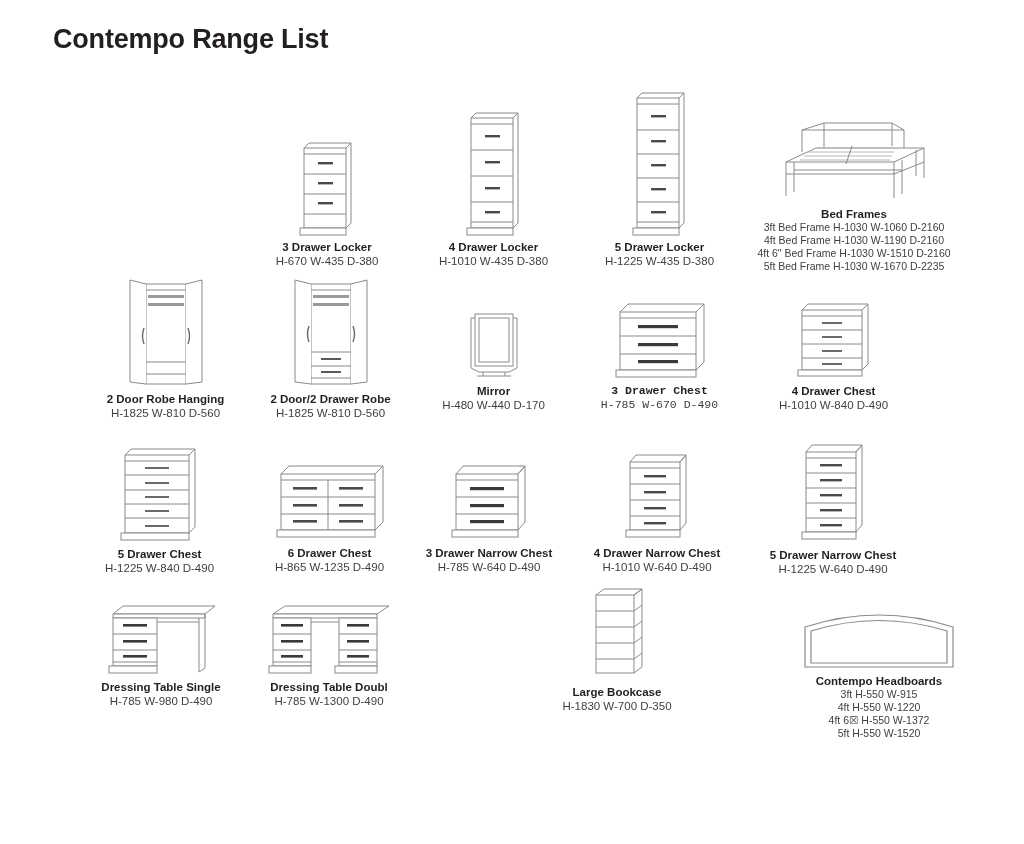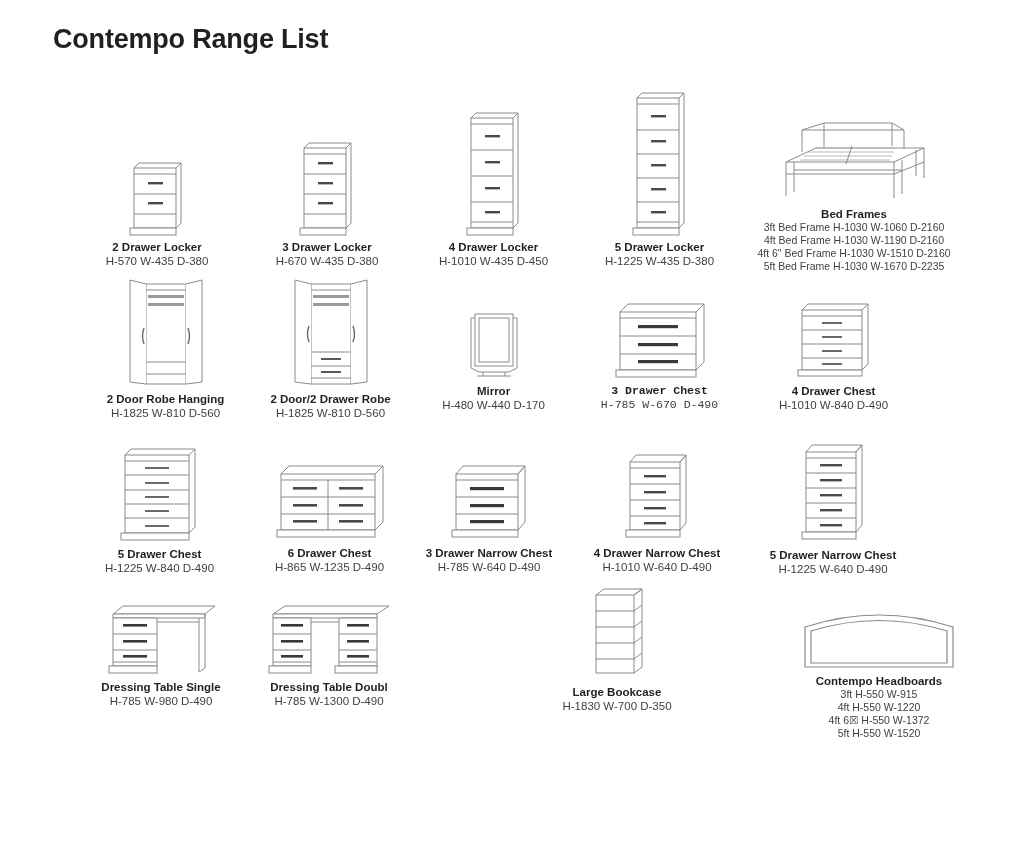--- a/index.html
+++ b/index.html
@@ -34,39 +34,20 @@
 </style>
 </head>
 <body>
 
 <div class="page">
 
   <div class="page-title">Contempo Range List</div>
 
   <div class="grid">
 
-    <div class="item" style="left:78px;top:160px;width:140px;">
-      <div class="art">
-        <svg width="62" height="78" viewBox="0 0 62 78">
-          <g fill="none" stroke="#8a8a8e" stroke-width="1">
-            <rect x="8" y="8" width="42" height="60" fill="#fff"></rect>
-            <path d="M8 8 L13 3 L55 3 L50 8"></path>
-            <path d="M50 8 L55 3 L55 63 L50 68"></path>
-            <line x1="8" y1="14" x2="50" y2="14"></line>
-            <line x1="8" y1="34" x2="50" y2="34"></line>
-            <line x1="8" y1="54" x2="50" y2="54"></line>
-            <rect x="4" y="68" width="46" height="7" fill="#fff"></rect>
-          </g>
-          <rect x="22" y="22" width="15" height="2.4" fill="#4a4a4a"></rect>
-          <rect x="22" y="42" width="15" height="2.4" fill="#4a4a4a"></rect>
-        </svg>
-      </div>
-      <div class="nm">2 Drawer Locker</div>
-      <div class="dm">H-570 W-435 D-380</div>
-    </div>
 
     <div class="item" style="left:248px;top:140px;width:140px;">
       <div class="art">
         <svg width="62" height="98" viewBox="0 0 62 98">
           <g fill="none" stroke="#8a8a8e" stroke-width="1">
             <rect x="8" y="8" width="42" height="80" fill="#fff"></rect>
             <path d="M8 8 L13 3 L55 3 L50 8"></path>
             <path d="M50 8 L55 3 L55 83 L50 88"></path>
             <line x1="8" y1="14" x2="50" y2="14"></line>
             <line x1="8" y1="34" x2="50" y2="34"></line>
@@ -97,21 +78,21 @@
             <line x1="8" y1="112" x2="50" y2="112"></line>
             <rect x="4" y="118" width="46" height="7" fill="#fff"></rect>
           </g>
           <rect x="22" y="25" width="15" height="2.4" fill="#4a4a4a"></rect>
           <rect x="22" y="51" width="15" height="2.4" fill="#4a4a4a"></rect>
           <rect x="22" y="77" width="15" height="2.4" fill="#4a4a4a"></rect>
           <rect x="22" y="101" width="15" height="2.4" fill="#4a4a4a"></rect>
         </svg>
       </div>
       <div class="nm">4 Drawer Locker</div>
-      <div class="dm">H-1010 W-435 D-450</div>
+      <div class="dm">H-1010 W-435 D-380</div>
     </div>
 
     <div class="item" style="left:578px;top:90px;width:145px;">
       <div class="art">
         <svg width="62" height="148" viewBox="0 0 62 148">
           <g fill="none" stroke="#8a8a8e" stroke-width="1">
             <rect x="8" y="8" width="42" height="130" fill="#fff"></rect>
             <path d="M8 8 L13 3 L55 3 L50 8"></path>
             <path d="M50 8 L55 3 L55 133 L50 138"></path>
             <line x1="8" y1="14" x2="50" y2="14"></line>

